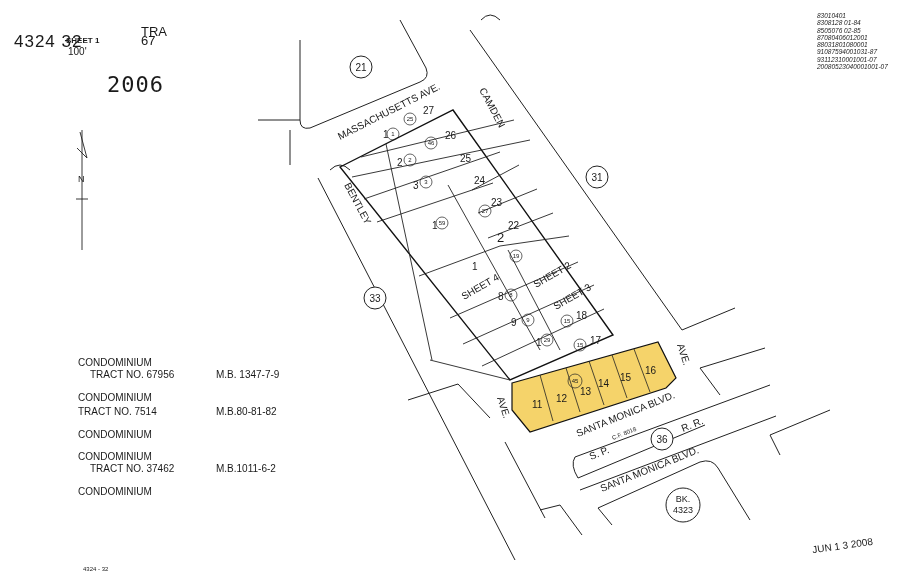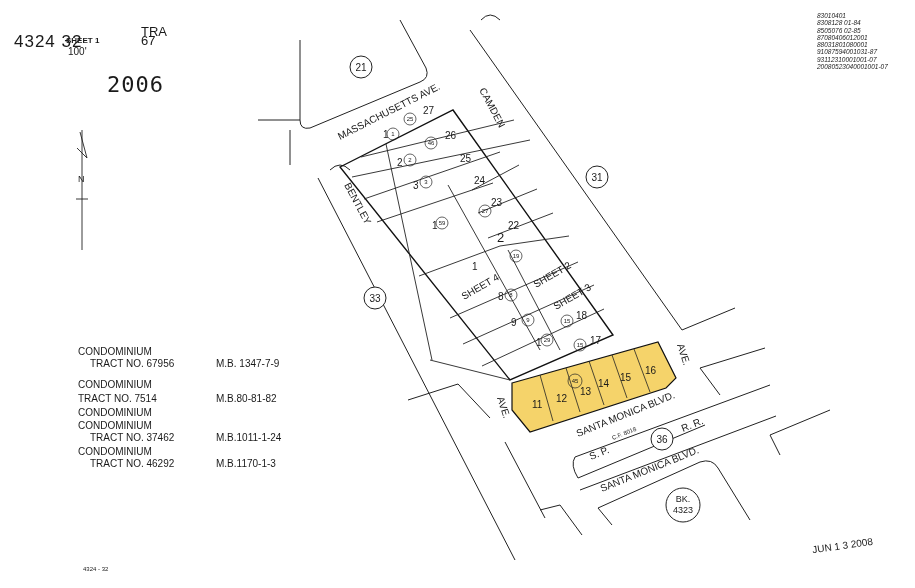--- a/index.html
+++ b/index.html
@@ -6,21 +6,21 @@
     body { width: 915px; height: 588px; position: relative; overflow: hidden; font-family: "Liberation Sans", sans-serif; color: #1a1a1a; }
     .abs { position: absolute; }
     .hdr-book { left: 14px; top: 32px; font-size: 17px; letter-spacing: 1px; }
     .hdr-sheet { left: 66px; top: 36px; font-size: 8px; font-weight: bold; }
     .hdr-scale { left: 68px; top: 46px; font-size: 10px; }
     .hdr-tra { left: 141px; top: 27px; font-size: 13px; line-height: 9px; }
     .hdr-year { left: 107px; top: 72px; font-size: 22px; font-family: "DejaVu Sans Mono", monospace; letter-spacing: 1px; }
     .codes { left: 817px; top: 12px; font-size: 6.5px; line-height: 7.3px; font-style: italic; }
     .legend { left: 78px; top: 346px; font-size: 10px; }
     .lg-entry { position: relative; margin-bottom: 9px; }
-    .lg-cat { display: block; height: 11px; line-height: 11px; }
+    .lg-cat { display: block; height: 11px; line-height: 11px; margin-top: 11px; }
     .lg-row { display: flex; height: 13px; line-height: 13px; padding-left: 12px; }
     .lg-row.nocat { padding-left: 0; }
     .lg-tract { width: 126px; }
     .lg-mb { width: 100px; }
     .footer-id { left: 83px; top: 566px; font-size: 6px; }
     .stamp { left: 812px; top: 540px; font-size: 10px; transform: rotate(-8deg); }
     svg { position: absolute; left: 0; top: 0; }
     .map-text { font-family: "Liberation Sans", sans-serif; fill: #1a1a1a; }
   </style>
 </head>
@@ -233,26 +233,22 @@
         <span class="lg-mb">M.B.80-81-82</span>
       </div>
   </div>
   <div class="lg-entry" style="margin-bottom:2px">
     <span class="lg-cat">CONDOMINIUM</span>
   </div>
   <div class="lg-entry" style="margin-bottom:2px">
     <span class="lg-cat">CONDOMINIUM</span>
     <div class="lg-row">
         <span class="lg-tract">TRACT NO. 37462</span>
-        <span class="lg-mb">M.B.1011-1-24</span>
+        <span class="lg-mb">M.B.1011-6-2</span>
       </div>
   </div>
   <div class="lg-entry">
     <span class="lg-cat">CONDOMINIUM</span>
-    <div class="lg-row">
-        <span class="lg-tract">TRACT NO. 46292</span>
-        <span class="lg-mb">M.B.1170-1-3</span>
-      </div>
   </div>
 </div>
 
 <div class="abs footer-id">4324 - 32</div>
 <div class="abs stamp">JUN 1 3 2008</div>
 
 </body></html>

